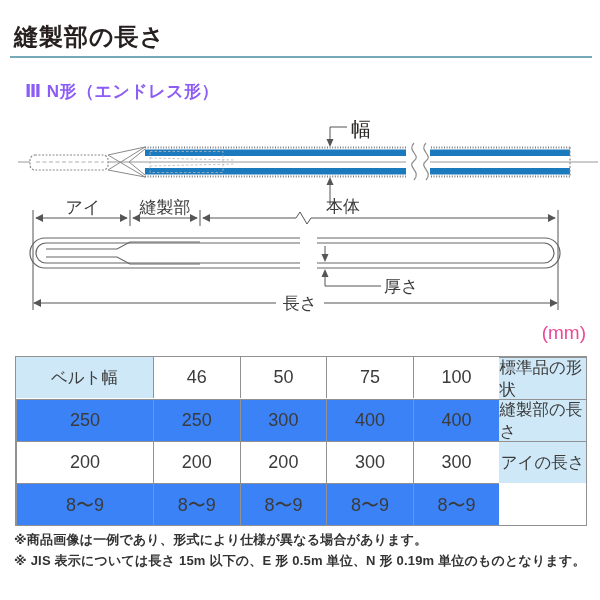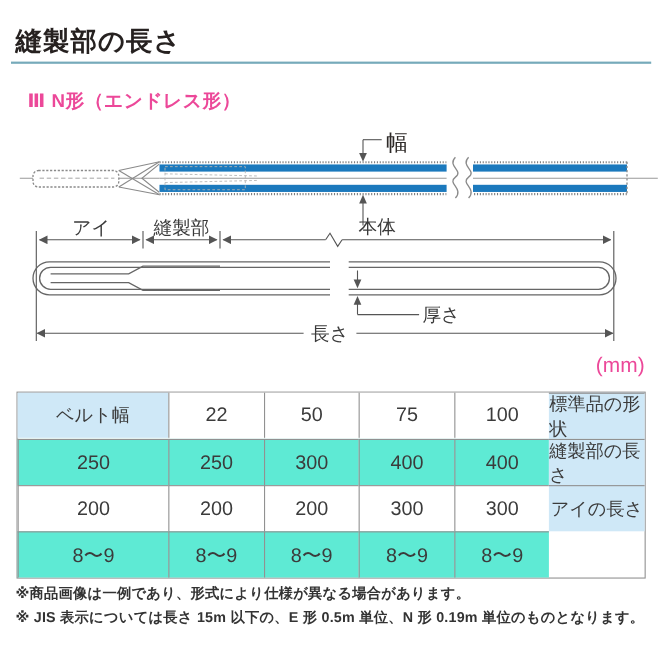--- a/index.html
+++ b/index.html
@@ -1,32 +1,32 @@
 <!DOCTYPE html>
 <html><head>
 <meta charset="utf-8">
 <style>
   html,body{margin:0;padding:0;background:#fff;}
   #page{position:relative;width:600px;height:600px;background:#fff;overflow:hidden;
         font-family:"Liberation Sans","DejaVu Sans",sans-serif;color:#2b2522;}
   .abs{position:absolute;}
   #title{left:14px;top:21px;font-size:24px;font-weight:bold;letter-spacing:1px;color:#262120;}
   #title-underline{left:10px;top:56px;width:582px;height:2px;background:#76aaba;}
-  #subtitle{left:25px;top:80px;font-size:17px;font-weight:bold;letter-spacing:0.5px;color:#ec4899;}
+  #subtitle{left:25px;top:80px;font-size:17px;font-weight:bold;letter-spacing:0.5px;color:#8b5cf6;}
   #unit-label{right:14px;top:322px;font-size:19px;color:#ec4899;}
   
   #spec-table{left:15px;top:356px;width:570px;border:1px solid #919191;
               display:grid;grid-template-columns:137px repeat(5,1fr);}
   #spec-table .cell{height:41px;display:flex;align-items:center;justify-content:center;
               border-left:1px solid #919191;border-top:1px solid #919191;font-size:18px;color:#3b3b3b;}
   #spec-table .cell.c0{border-left:none;}
   #spec-table .cell.r0{border-top:none;text-align:right;}
   #spec-table .rowlabel{background:#cfe8f7;font-size:16.5px;}
   #spec-table .rowA{background:#ffffff;}
-  #spec-table .rowB{background:#5eead4;}
+  #spec-table .rowB{background:#3b82f6;}
   
   #notes{left:14px;top:529px;font-size:13px;color:#333;line-height:21px;letter-spacing:0.2px;font-weight:bold;}
   svg text{font-family:"Liberation Sans","DejaVu Sans",sans-serif;}
 </style>
 </head>
 <body>
 
 <div id="page">
 
   <div class="abs" id="title">縫製部の長さ</div>
@@ -127,21 +127,21 @@
       <line x1="324" y1="107" x2="557" y2="107" marker-end="url(#ar)"></line>
     </g>
     <text x="300" y="113" font-size="17" fill="#3a3a3a" text-anchor="middle">長さ</text>
   </svg>
 
   <div class="abs" id="unit-label">(mm)</div>
 
   <div class="abs" id="spec-table">
 
     <div class="cell rowlabel c0 r0">ベルト幅</div>
-    <div class="cell rowA r0">22</div>
+    <div class="cell rowA r0">46</div>
     <div class="cell rowA r0">50</div>
     <div class="cell rowA r0">75</div>
     <div class="cell rowA r0">100</div>
 
     <div class="cell rowlabel c0">標準品の形状</div>
     <div class="cell rowB">250</div>
     <div class="cell rowB">250</div>
     <div class="cell rowB">300</div>
     <div class="cell rowB">400</div>
     <div class="cell rowB">400</div>

